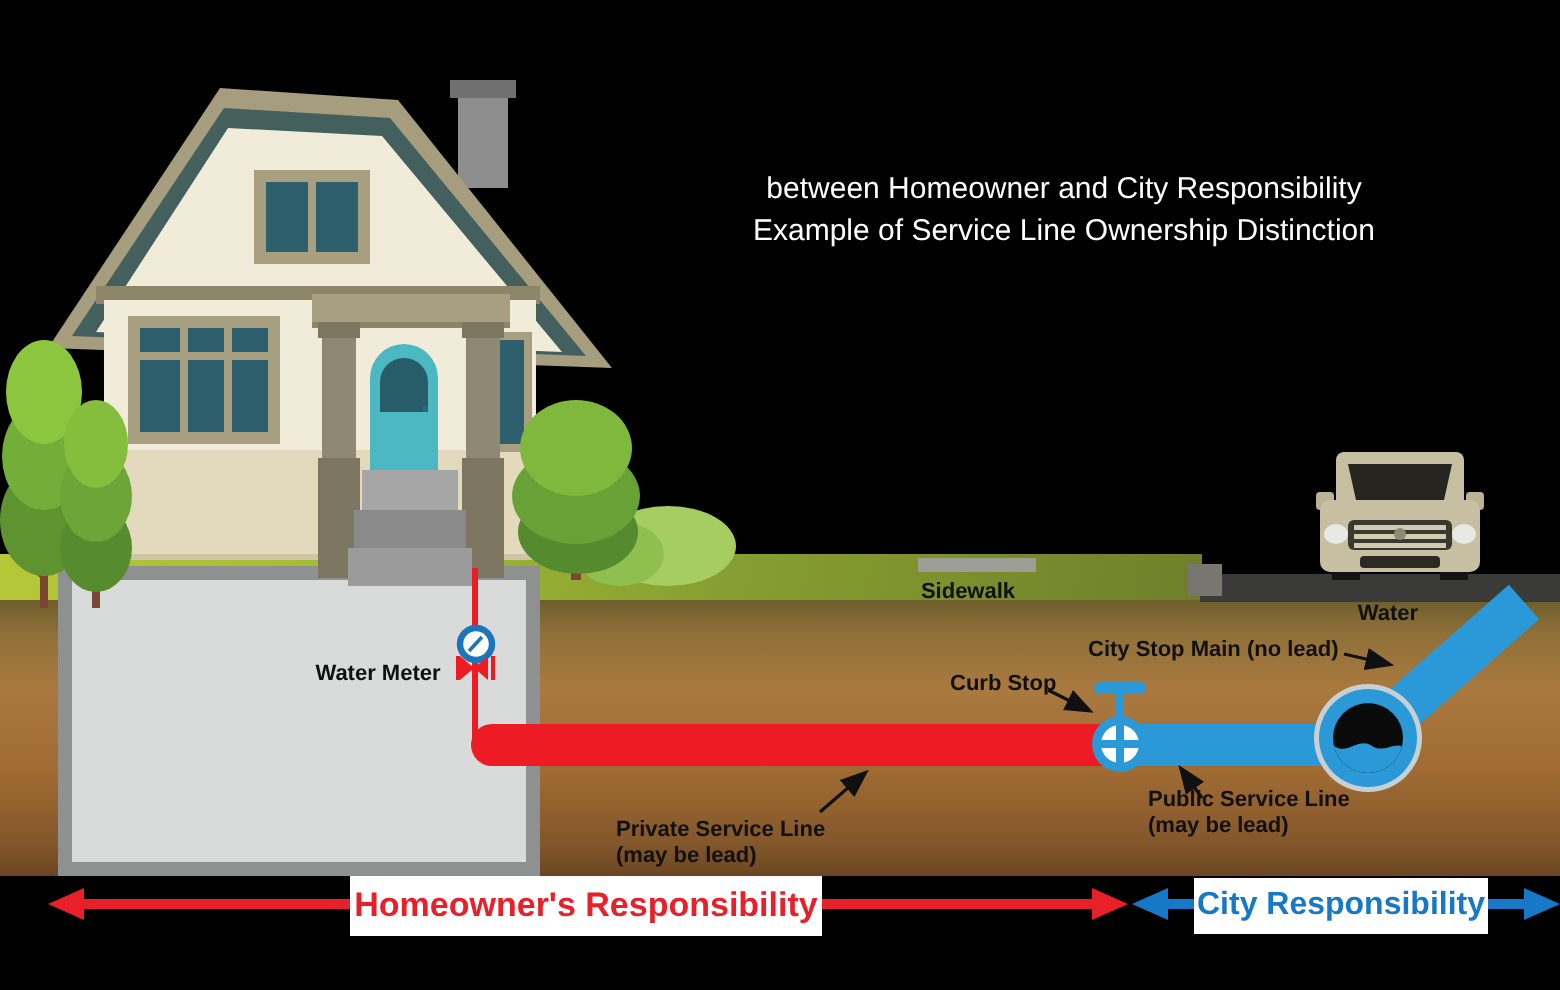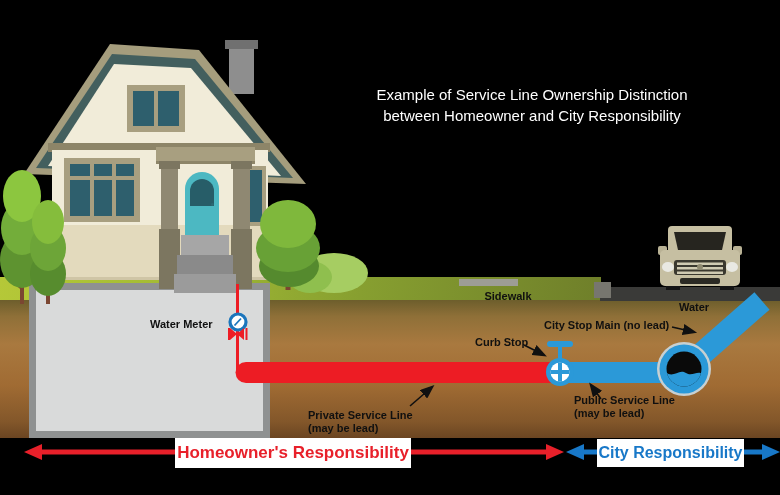--- a/index.html
+++ b/index.html
@@ -179,22 +179,22 @@
       <rect x="245.5" y="328" width="2" height="12" fill="#ed1c24"></rect>
     </g>
     <g stroke="#101010" stroke-width="1.6">
       <line x1="410" y1="406" x2="432" y2="387" marker-end="url(#arrowhead)"></line>
       <line x1="524" y1="345" x2="544" y2="355" marker-end="url(#arrowhead)"></line>
       <line x1="672" y1="327" x2="694" y2="332" marker-end="url(#arrowhead)"></line>
       <line x1="601" y1="399" x2="591" y2="385" marker-end="url(#arrowhead)"></line>
     </g>
   </svg>
 
-  <div class="lbl" style="left:150px;top:318px;width:78px;text-align:left;">Water Meter</div>
-  <div class="lbl" style="left:476px;top:290px;width:64px;text-align:center;">Sidewalk</div>
+  <div class="lbl" style="left:150px;top:331px;width:78px;text-align:center;">Water Meter</div>
+  <div class="lbl" style="left:452px;top:290px;width:64px;text-align:center;">Sidewalk</div>
   <div class="lbl" style="left:664px;top:301px;width:60px;text-align:center;">Water</div>
   <div class="lbl" style="left:544px;top:319px;">City Stop Main (no lead)</div>
   <div class="lbl" style="left:475px;top:336px;text-align:center;">Curb Stop</div>
   <div class="lbl" style="left:308px;top:409px;">
     <div>Private Service Line</div>
     <div>(may be lead)</div>
   </div>
   <div class="lbl" style="left:574px;top:394px;">
     <div>Public Service Line</div>
     <div>(may be lead)</div>
@@ -209,17 +209,17 @@
     <g fill="#1878c8">
       <polygon points="566,452 584,444 584,460"></polygon>
       <rect x="582" y="449.5" width="180" height="5"></rect>
       <polygon points="780,452 762,444 762,460"></polygon>
     </g>
   </svg>
   <div class="banner-box" id="city-banner">City Responsibility</div>
   <div class="banner-box" id="homeowner-banner">Homeowner's Responsibility</div>
 
   <div class="abs" id="title">
+    <div>between Homeowner and City Responsibility</div>
     <div>Example of Service Line Ownership Distinction</div>
-    <div>between Homeowner and City Responsibility</div>
   </div>
 
 </div>
 
 </body></html>

